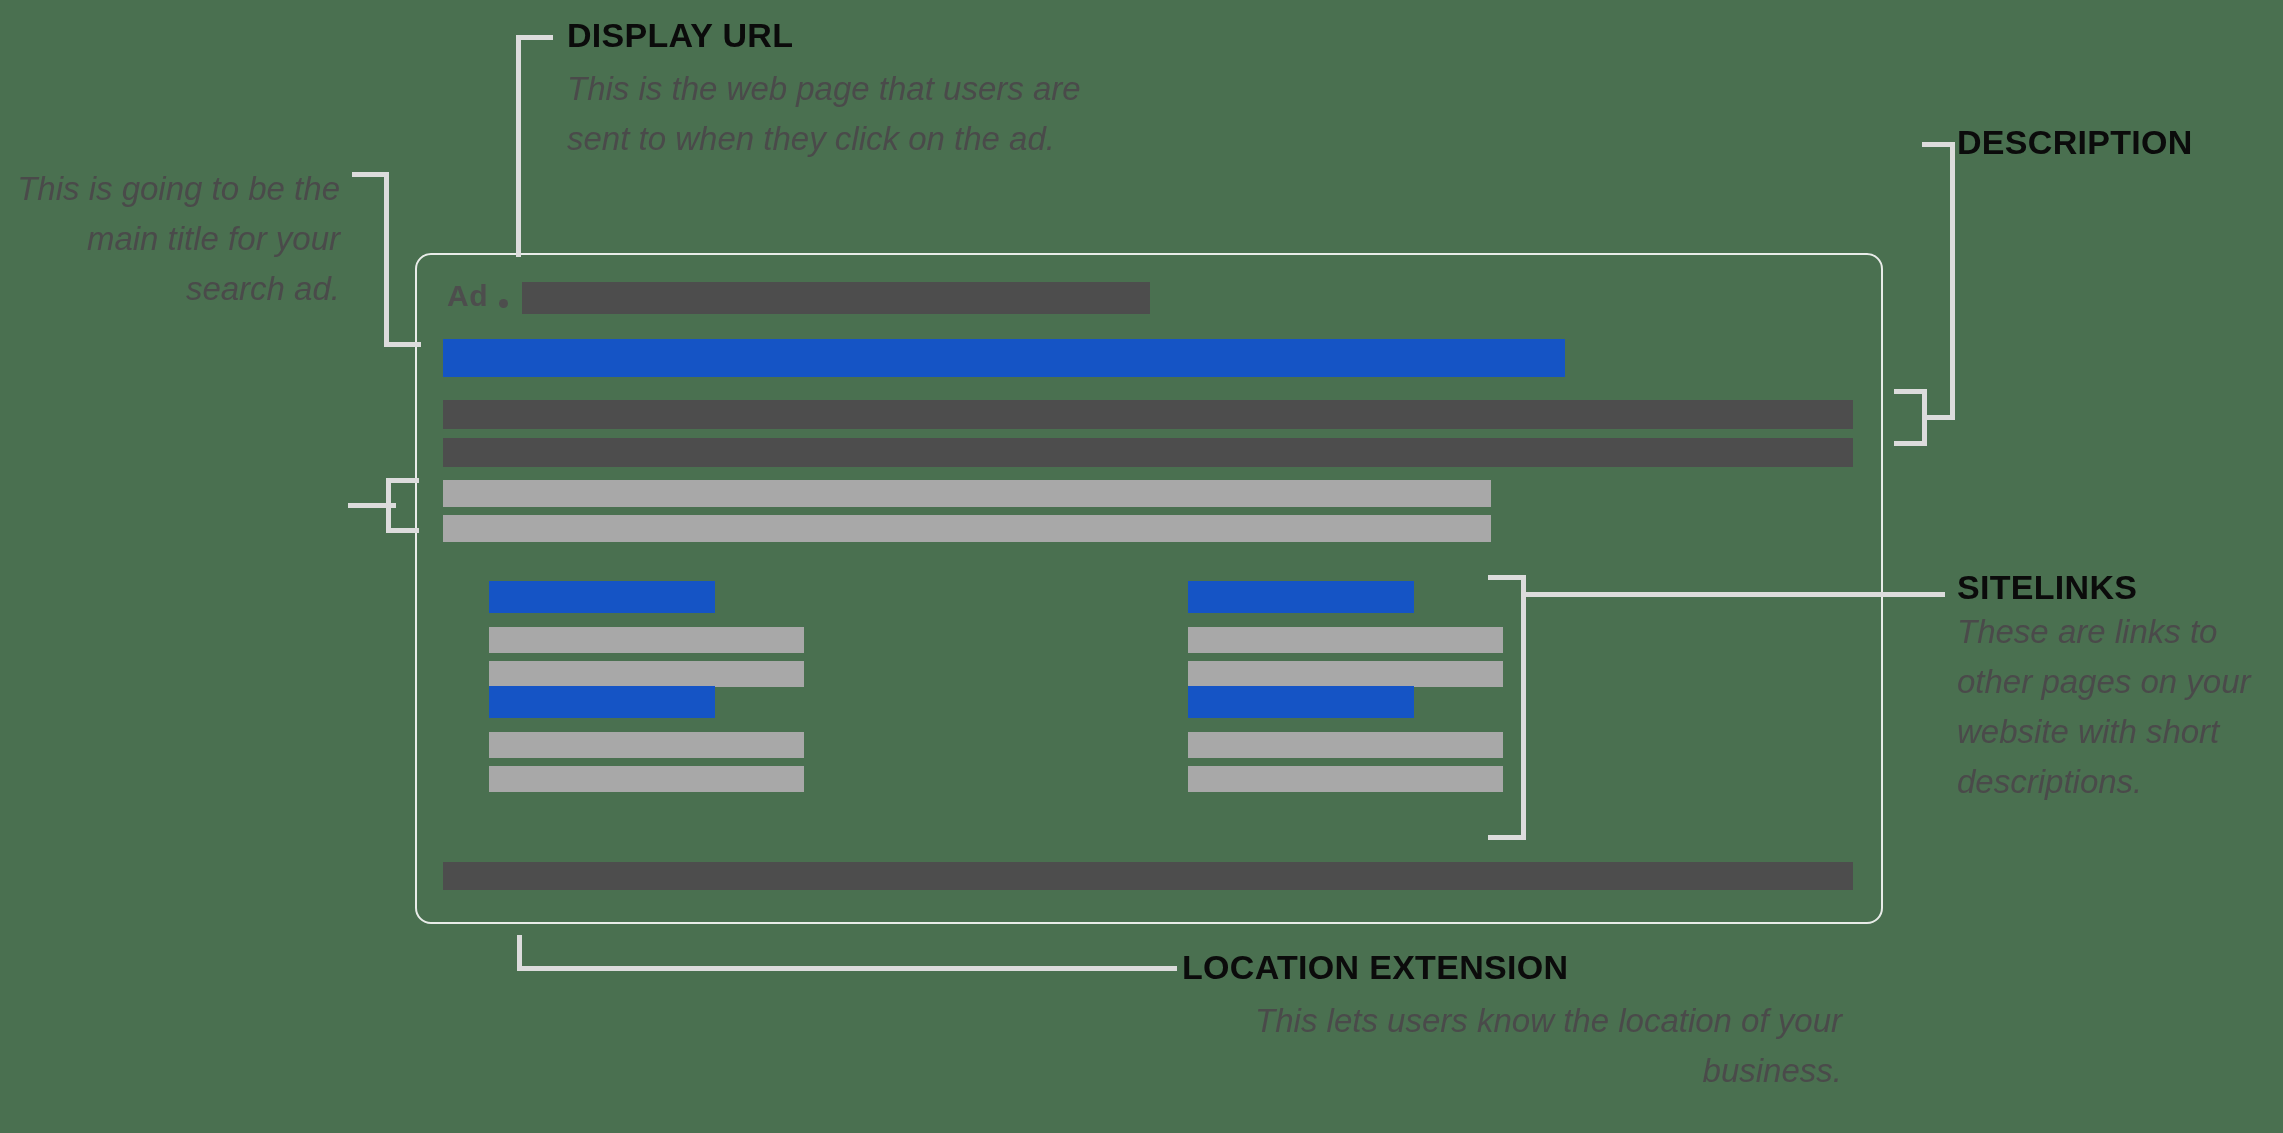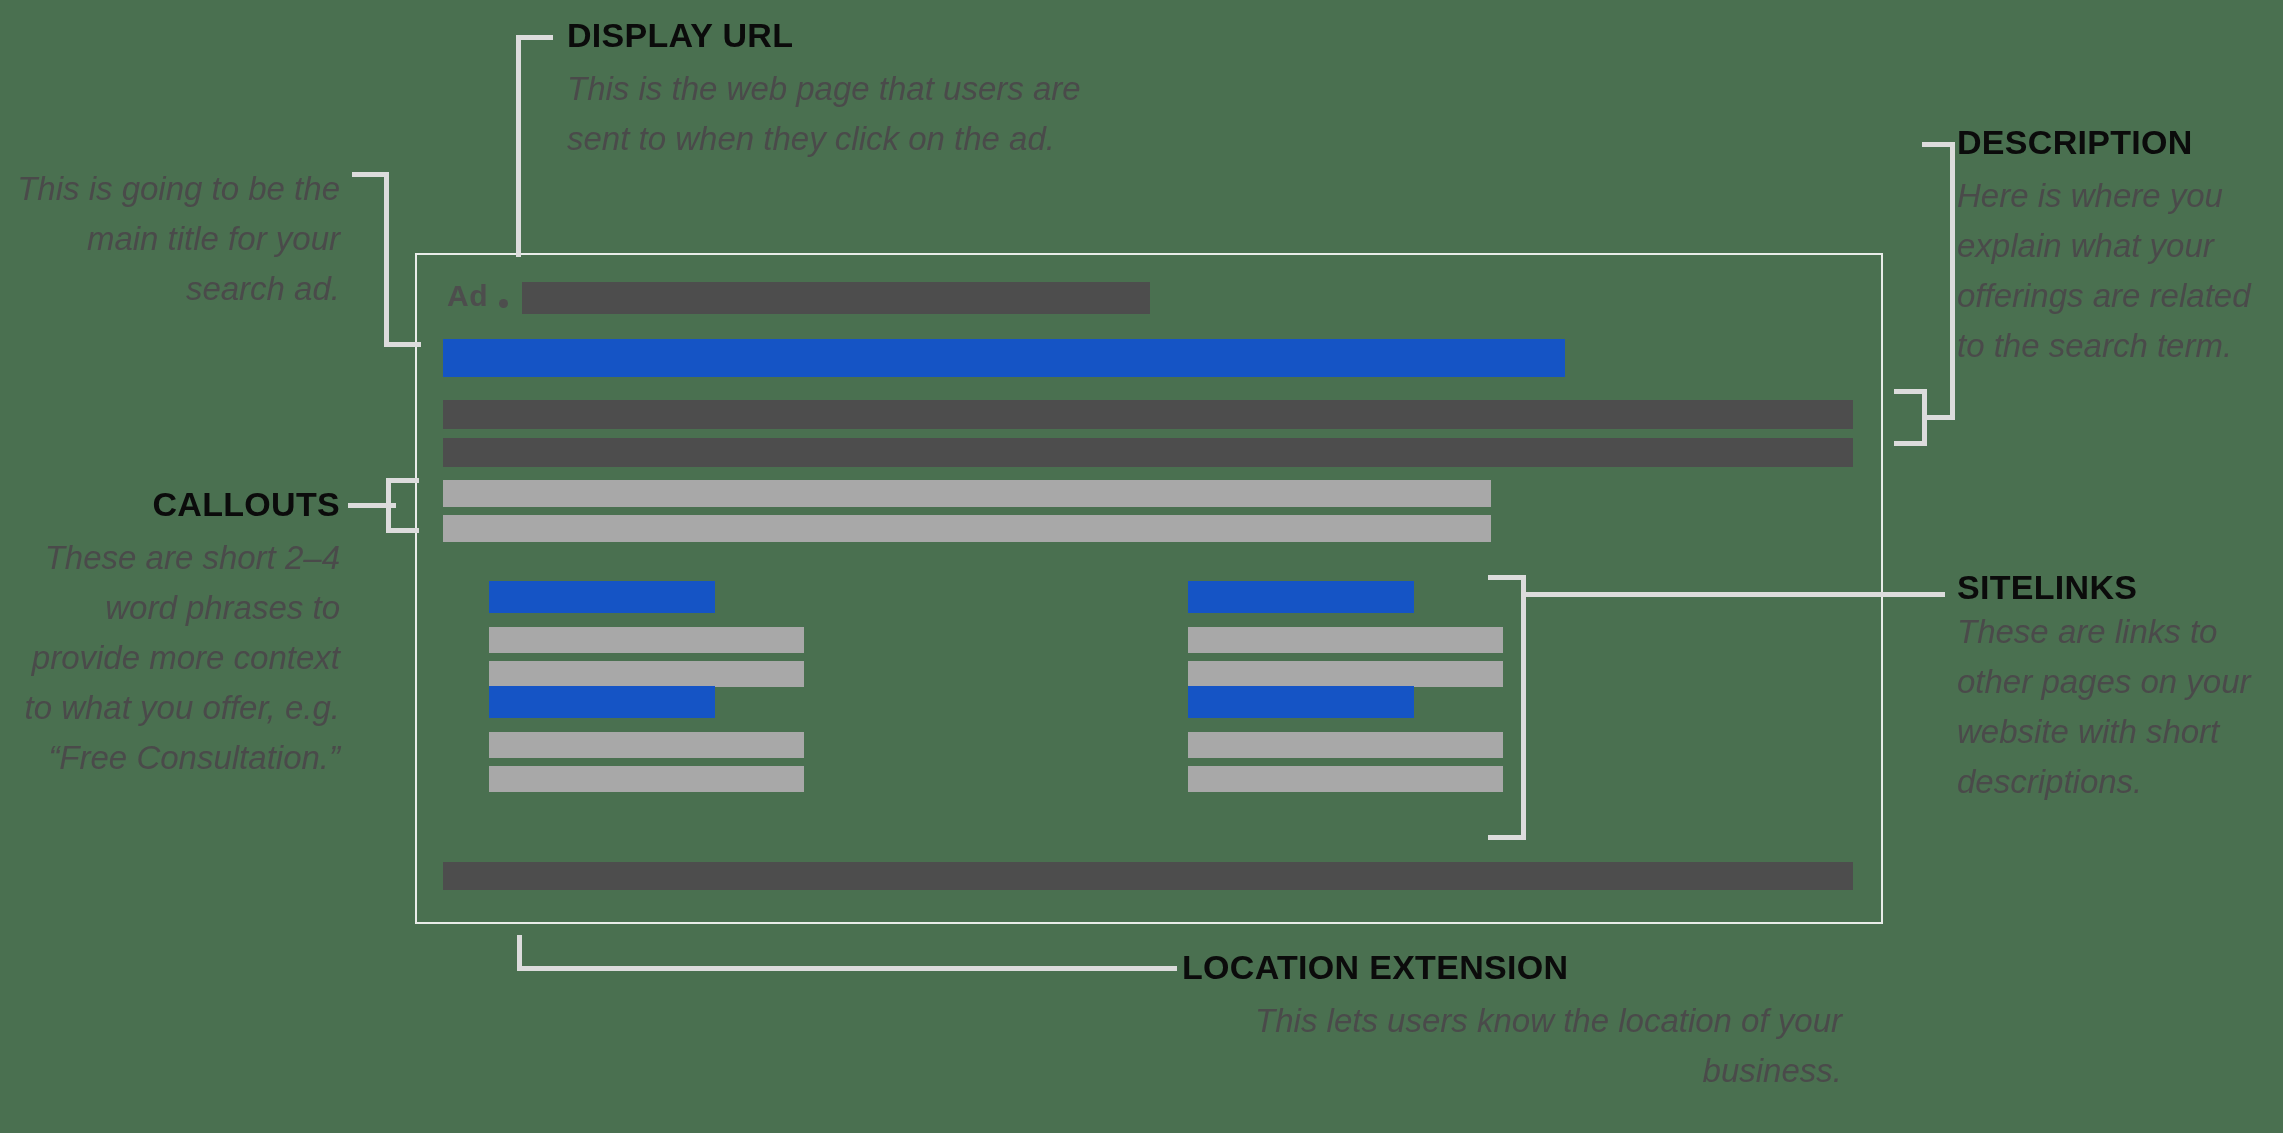--- a/index.html
+++ b/index.html
@@ -60,21 +60,21 @@
     position:absolute;
     width:9px;height:9px;border-radius:50%;
     background:#4d4d4d;
   }
 </style>
 </head>
 <body>
 
 <div class="stage">
 
-  <div class="adbox" style="left:415px;top:253px;width:1468px;height:671px;">
+  <div class="adbox" style="left:415px;top:253px;width:1468px;height:671px;border-radius:16px;">
 
     <div class="adlabel" style="left:30px;top:24px;">Ad</div>
     <div class="addot" style="left:82px;top:44px;"></div>
     <div class="bar bar-dark" style="left:105px;top:27px;width:628px;height:32px;"></div>
 
     <div class="bar bar-blue" style="left:26px;top:84px;width:1122px;height:38px;"></div>
 
     <div class="bar bar-dark" style="left:26px;top:145px;width:1410px;height:29px;"></div>
     <div class="bar bar-dark" style="left:26px;top:183px;width:1410px;height:29px;"></div>
 
@@ -110,34 +110,29 @@
 
   <div class="ann ta-left" style="left:567px;top:18px;width:600px;">
     <div class="ann-title">DISPLAY URL</div>
     <div class="ann-body" style="margin-top:10px;max-width:575px;">This is the web page that users are sent to when they click on the ad.</div>
   </div>
   <div class="ln ln-h" style="left:516px;top:35px;width:37px;"></div>
   <div class="ln ln-v" style="left:516px;top:35px;height:222px;"></div>
 
   <div class="ann ta-left" style="left:1957px;top:125px;width:330px;">
     <div class="ann-title">DESCRIPTION</div>
-    <div class="ann-body" style="margin-top:10px;max-width:300px;">Here is where you explain what your offerings are related to the search term.</div>
   </div>
 
   <div class="ln ln-h" style="left:1894px;top:389px;width:33px;"></div>
   <div class="ln ln-v" style="left:1922px;top:389px;height:56px;"></div>
   <div class="ln ln-h" style="left:1894px;top:441px;width:33px;"></div>
   <div class="ln ln-h" style="left:1922px;top:415px;width:33px;"></div>
   <div class="ln ln-v" style="left:1950px;top:142px;height:277px;"></div>
   <div class="ln ln-h" style="left:1922px;top:142px;width:33px;"></div>
 
-  <div class="ann ta-right" style="left:0px;top:487px;width:340px;">
-    <div class="ann-title">CALLOUTS</div>
-    <div class="ann-body" style="margin-top:10px;">These are short 2–4 word phrases to provide more context to what you offer, e.g. “Free Consultation.”</div>
-  </div>
 
   <div class="ln ln-h" style="left:348px;top:503px;width:48px;"></div>
   <div class="ln ln-v" style="left:386px;top:478px;height:55px;"></div>
   <div class="ln ln-h" style="left:386px;top:478px;width:33px;"></div>
   <div class="ln ln-h" style="left:386px;top:528px;width:33px;"></div>
 
   <div class="ann ta-left" style="left:1957px;top:570px;width:330px;">
     <div class="ann-title">SITELINKS</div>
     <div class="ann-body" style="margin-top:1px;max-width:320px;">These are links to other pages on your website with short descriptions.</div>
   </div>

